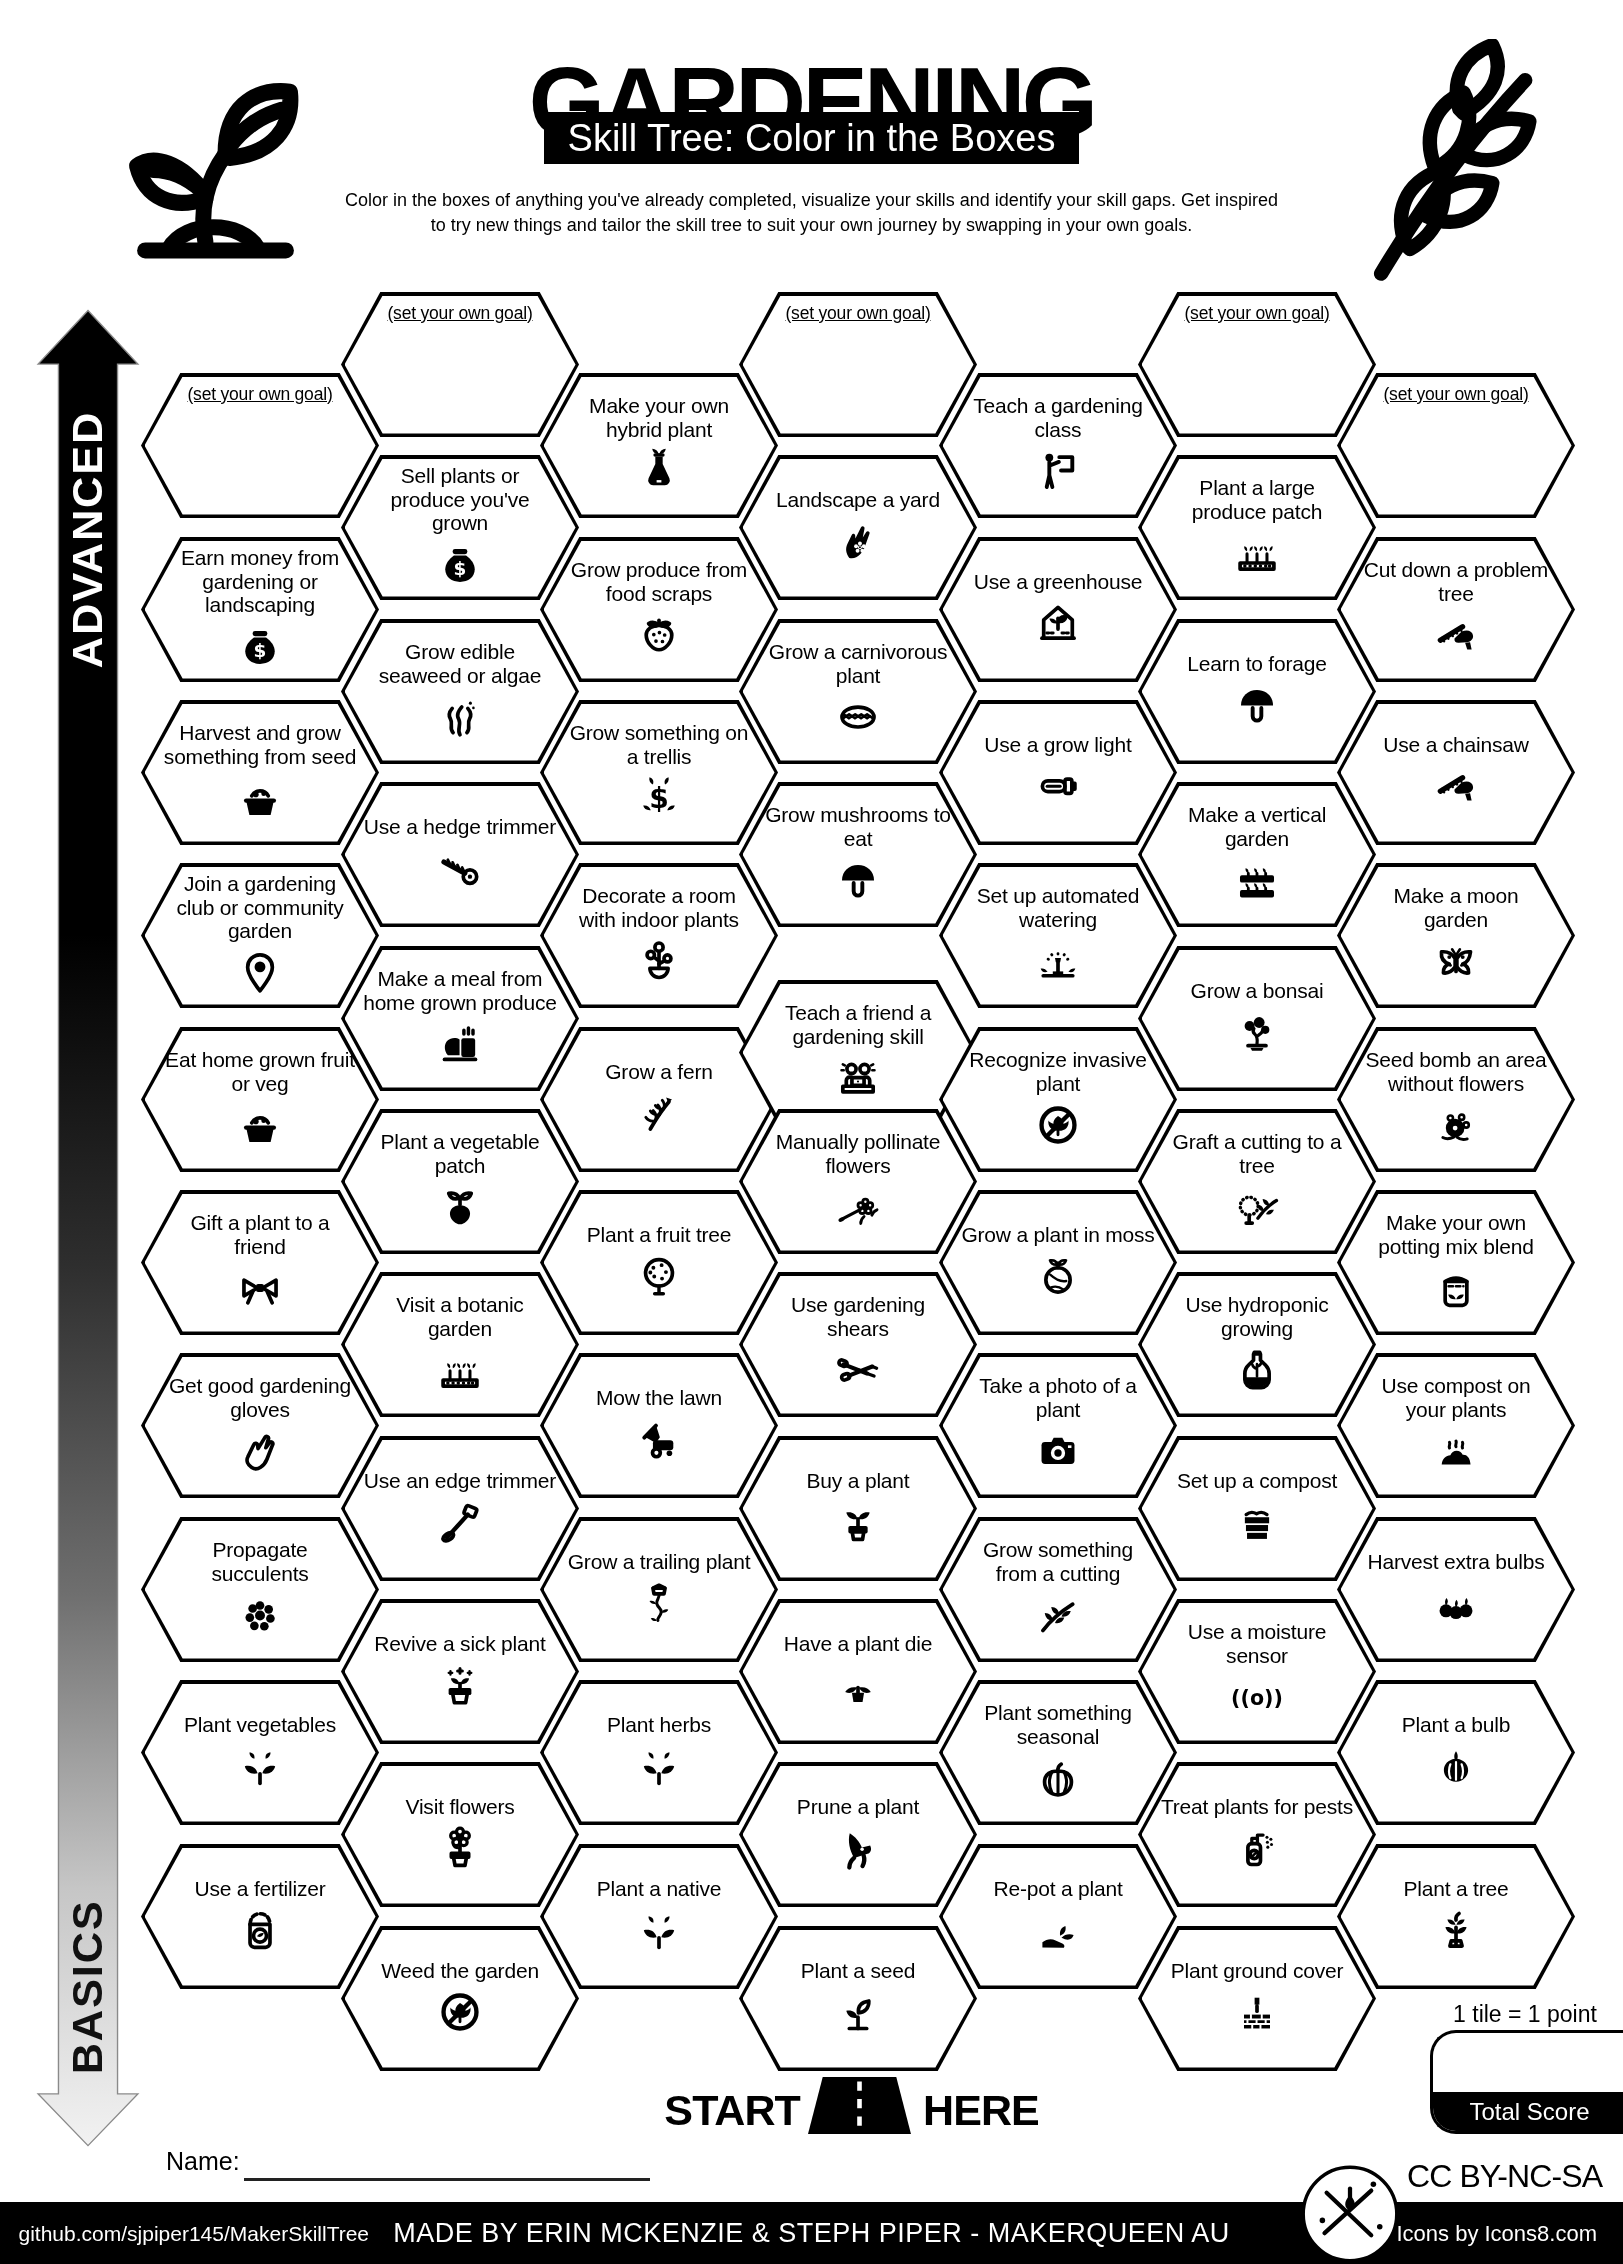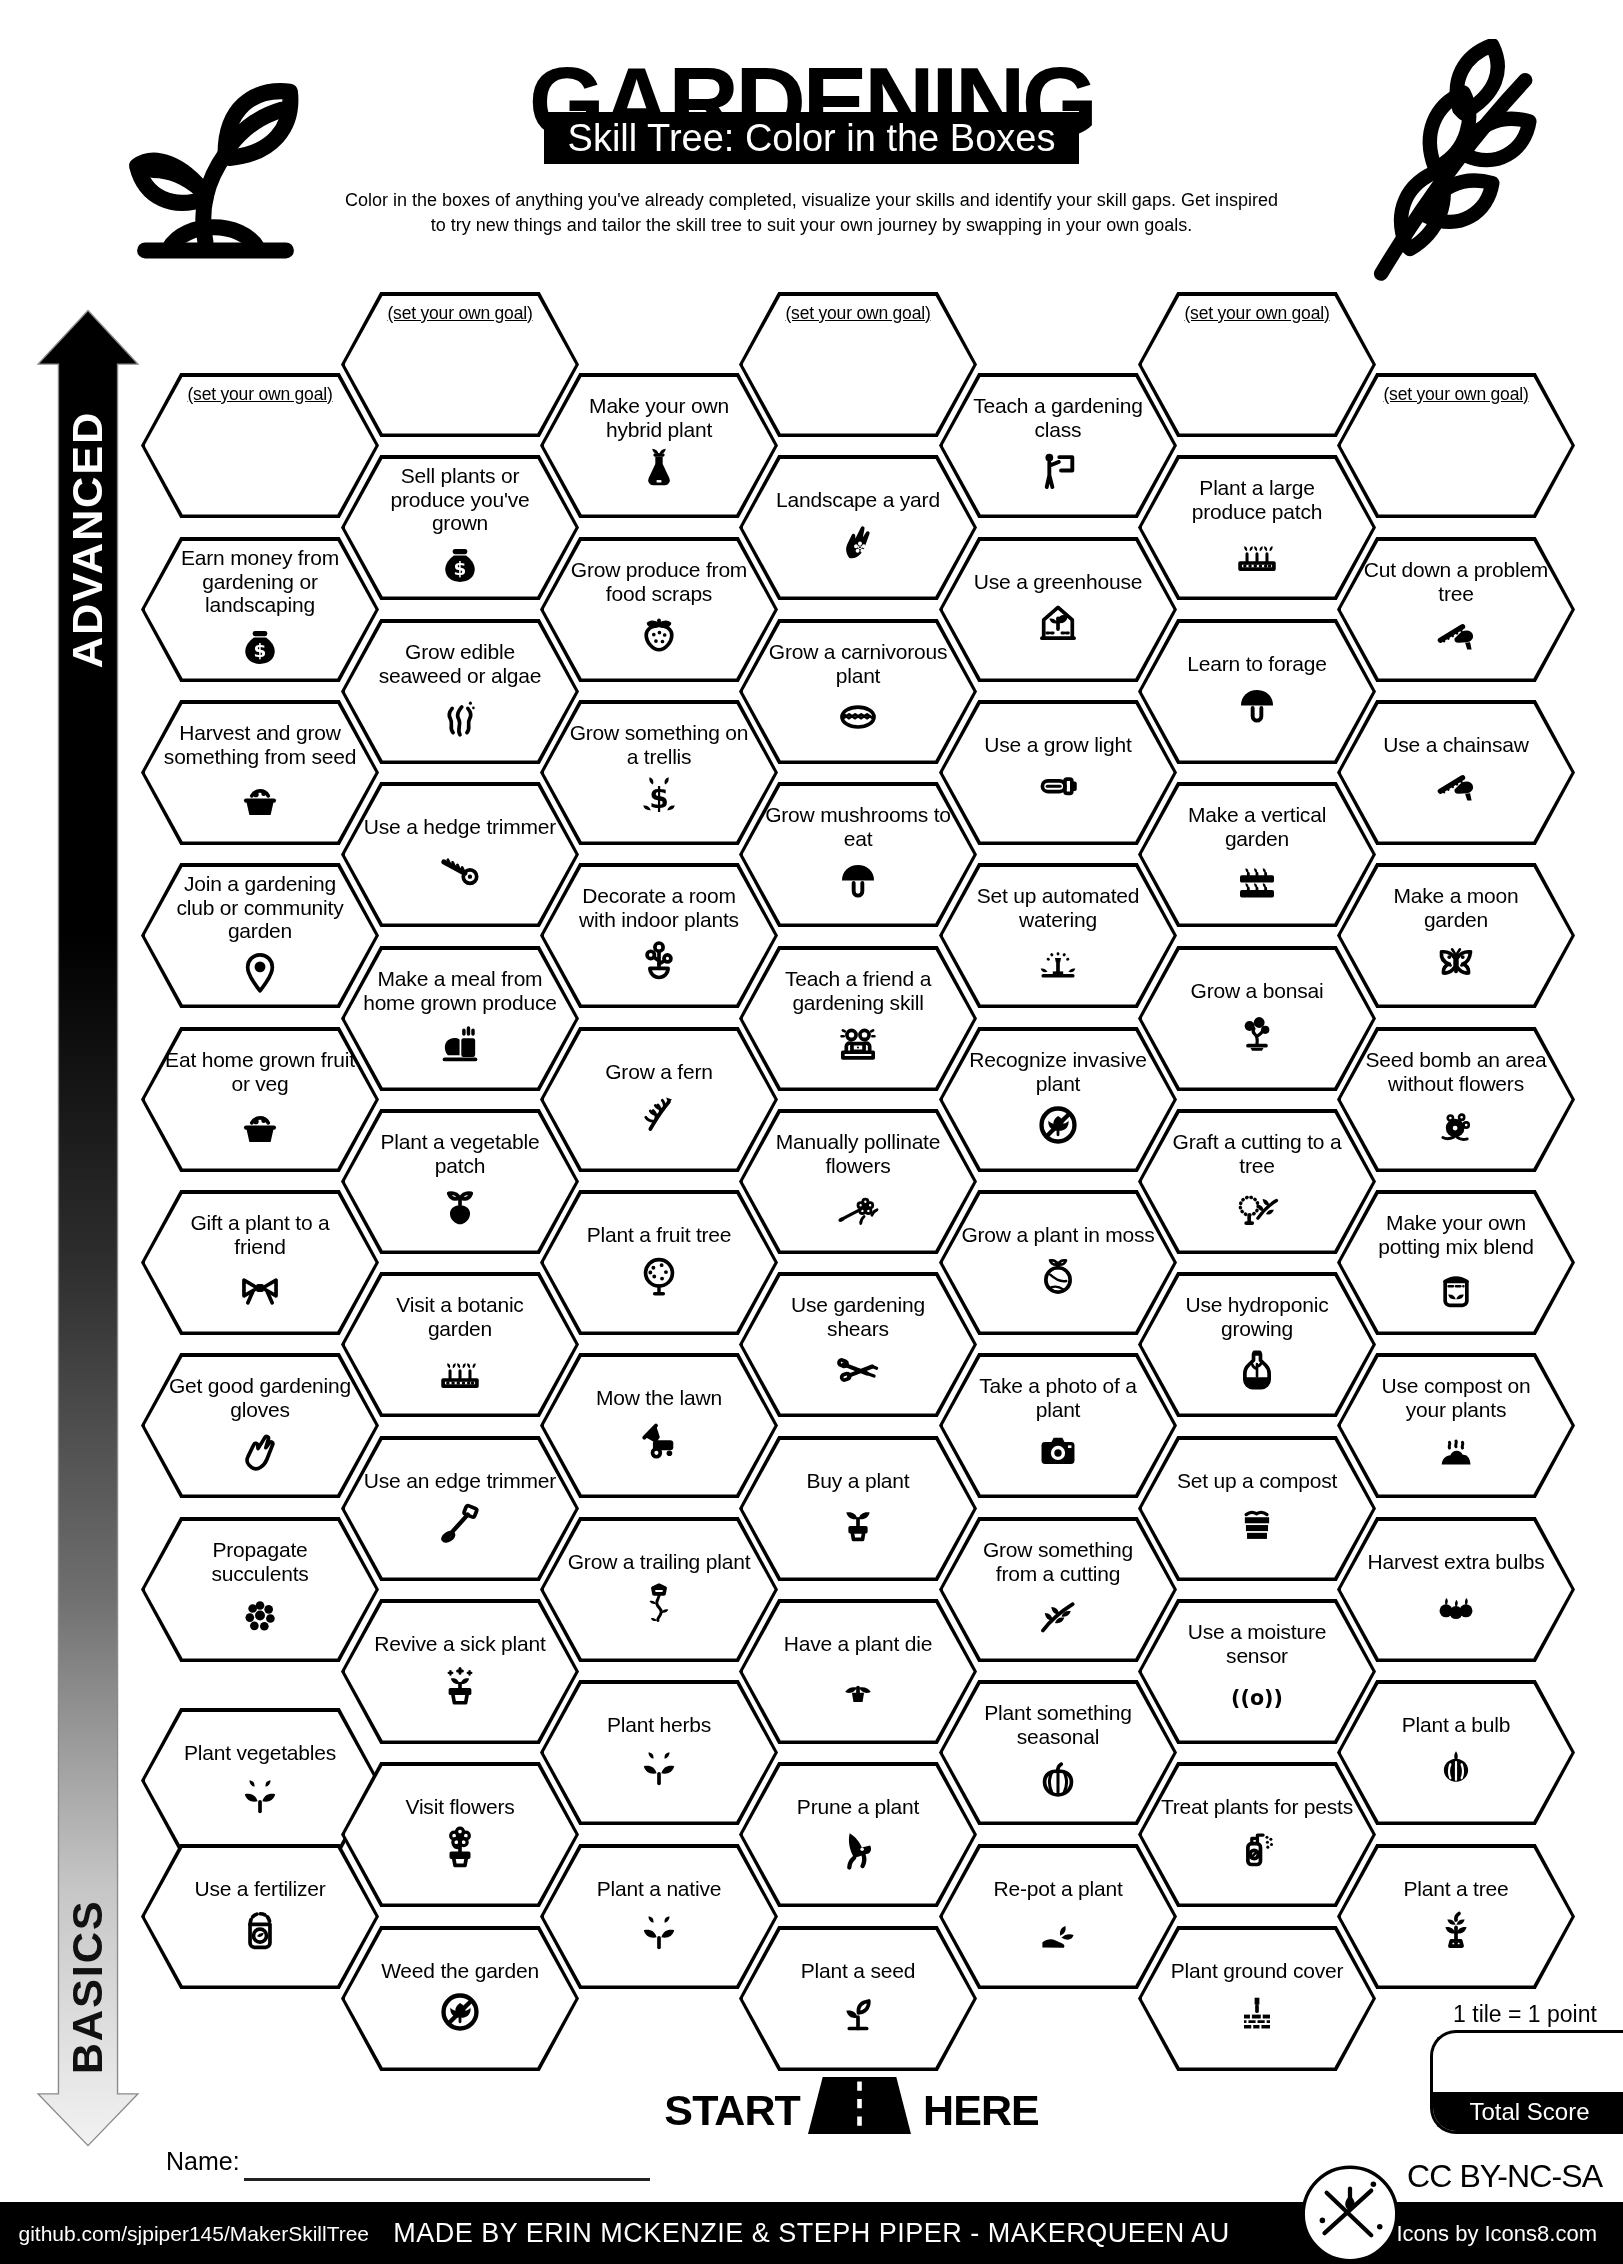--- a/index.html
+++ b/index.html
@@ -205,21 +205,21 @@
                 <circle cx="16" cy="9.4" r="2"></circle>
                 <circle cx="16.8" cy="13.6" r="2"></circle>
                 <circle cx="14" cy="17.2" r="2"></circle>
                 <circle cx="9.4" cy="17" r="2"></circle>
                 <circle cx="7.3" cy="13.2" r="2"></circle>
                 <circle cx="8.6" cy="9" r="2"></circle>
               </g>
             </svg></span>
         </div>
       </div>
-      <div class="hex" style="left: 141px; top: 1680px; margin-top: 28px;">
+      <div class="hex" style="left: 141px; top: 1680px;">
         <div class="hx-border"></div>
         <div class="hx-fill"></div>
         <div class="hx-content">
           <div class="hx-label">Plant vegetables</div>
           <span class="hx-icon"><svg viewBox="0 0 24 24" width="52" height="52" fill="none" stroke="#000" stroke-width="1.7" stroke-linecap="round" stroke-linejoin="round">
               <path d="M10.9 15.4C7.7 16 5.6 14.6 5 12.1c2.8-.6 5.2.5 5.9 3.3z" fill="#000" stroke="none"></path>
               <path d="M13.1 15.4c3.2.6 5.3-.8 5.9-3.3-2.8-.6-5.2.5-5.9 3.3z" fill="#000" stroke="none"></path>
               <path d="M12 20v-4.4"></path>
               <path d="M9.4 8.6C8 8.4 7.2 7.3 7.1 5.8c1.6 0 2.6 1 2.3 2.8z" fill="#000" stroke="none"></path>
               <path d="M14.6 8.6c1.4-.2 2.2-1.3 2.3-2.8-1.6 0-2.6 1-2.3 2.8z" fill="#000" stroke="none"></path>
@@ -563,21 +563,21 @@
         <div class="hx-border"></div>
         <div class="hx-fill"></div>
         <div class="hx-content">
           <div class="hx-label">Grow mushrooms to eat</div>
           <span class="hx-icon"><svg viewBox="0 0 24 24" width="52" height="52" fill="none" stroke="#000" stroke-width="1.7" stroke-linecap="round" stroke-linejoin="round">
               <path d="M4.6 12.2c0-4.3 3.3-7.1 7.4-7.1s7.4 2.8 7.4 7.1z" fill="#000" stroke="none"></path>
               <path d="M10 13.4v3.8a2 2 0 0 0 4 0v-3.8" stroke-width="1.8"></path>
             </svg></span>
         </div>
       </div>
-      <div class="hex" style="left: 739px; top: 946px;">
+      <div class="hex" style="left: 739px; top: 980px;">
         <div class="hx-border"></div>
         <div class="hx-fill"></div>
         <div class="hx-content">
           <div class="hx-label">Teach a friend a gardening skill</div>
           <span class="hx-icon"><svg viewBox="0 0 24 24" width="52" height="52" fill="none" stroke="#000" stroke-width="1.7" stroke-linecap="round" stroke-linejoin="round">
               <circle cx="9" cy="7.8" r="2.1"></circle>
               <circle cx="15" cy="7.8" r="2.1"></circle>
               <path d="M5.4 8.4h-1M5.9 6.2l-.9-.5M18.6 8.4h1M18.1 6.2l.9-.5" stroke-width="1.2"></path>
               <rect x="9.2" y="11.8" width="5.6" height="3.6"></rect>
               <circle cx="12" cy="13.6" r=".5" fill="#000" stroke="none"></circle>

